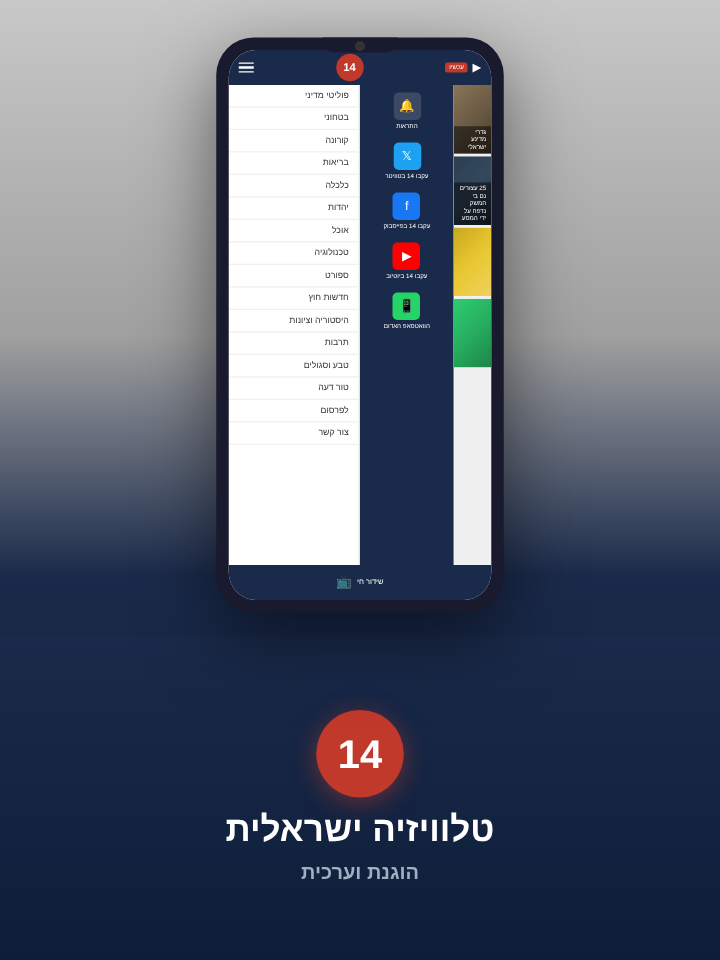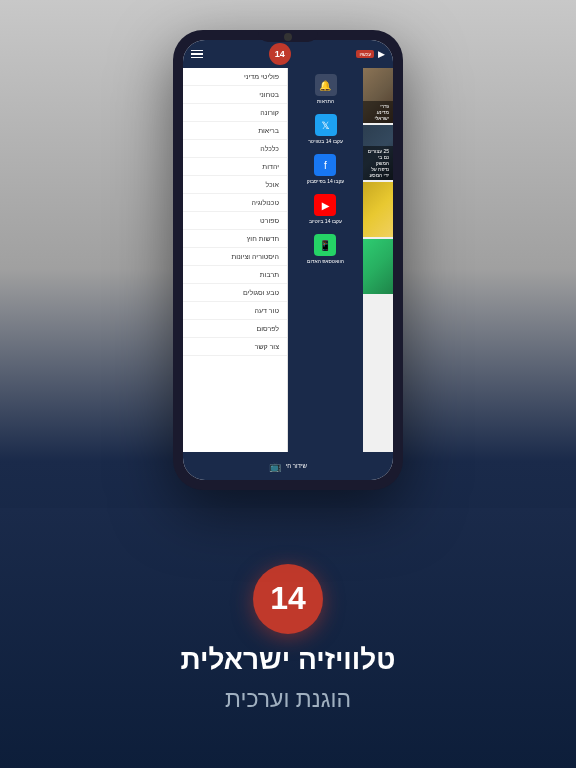--- a/index.html
+++ b/index.html
@@ -312,23 +312,24 @@
     .app-title-he {
       color: white;
       font-size: 28px;
       font-weight: bold;
       direction: rtl;
       text-align: center;
     }
 
     .app-subtitle-he {
       color: #a0b0c0;
-      font-size: 23px;
+      font-size: 16px;
       direction: rtl;
       text-align: center;
+      font-weight: bold;
     }
 
     .logo-row {
       display: flex;
       align-items: center;
       gap: 16px;
     }
   </style>
 </head>
 <body>

